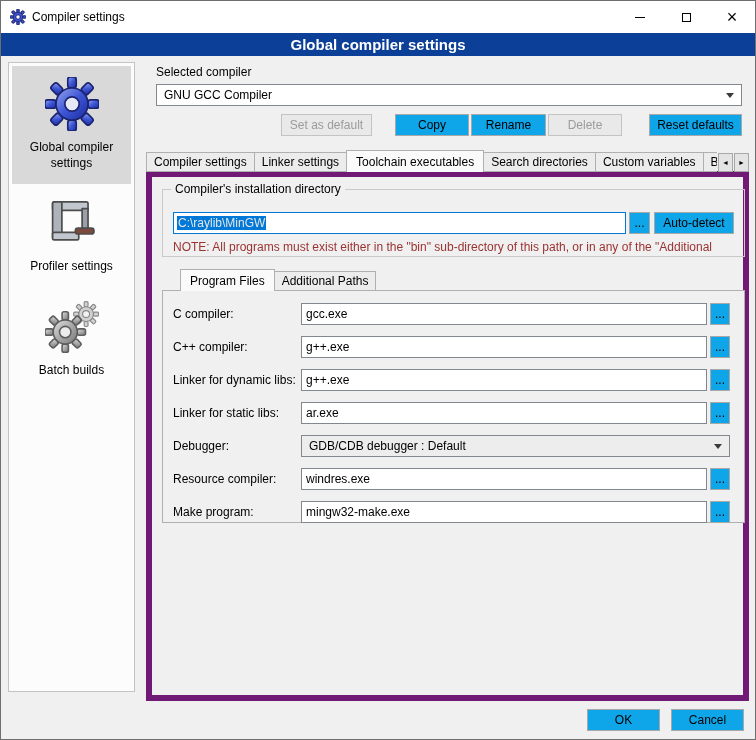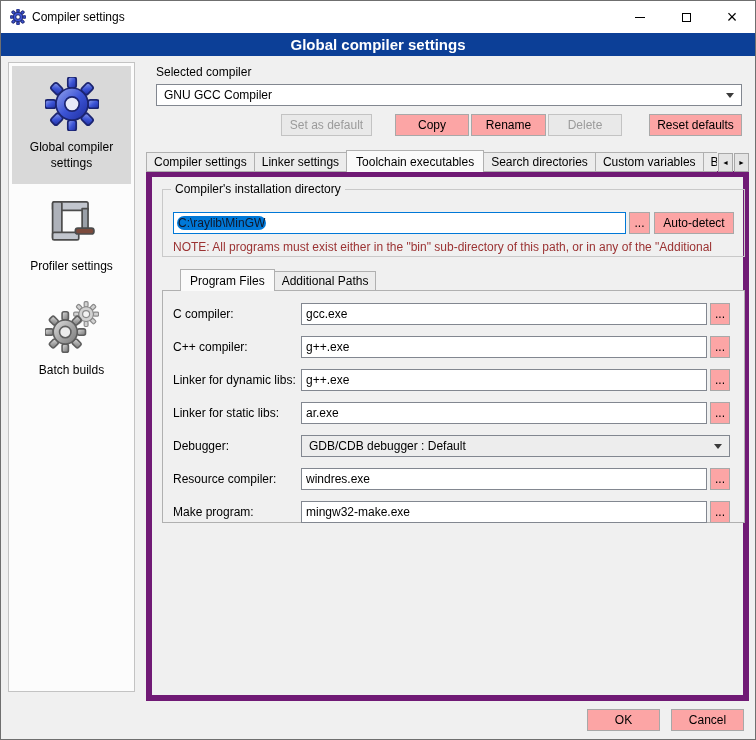--- a/index.html
+++ b/index.html
@@ -28,21 +28,21 @@
   .side-item.selected{background:#d9d9d9;}
   .side-label{margin-top:9px;text-align:center;line-height:1.3;}
   .side-icon{display:block;}
 
   
   .label-selected-compiler{position:absolute;left:155px;top:64px;}
   .combo{display:flex;align-items:center;background:#fff;border:1px solid #828790;padding:0 7px;}
   .combo-main{position:absolute;left:155px;top:83px;width:586px;height:22px;}
   .tri{margin-left:auto;width:0;height:0;border-left:4px solid transparent;border-right:4px solid transparent;border-top:5px solid #3b3b3b;flex:0 0 auto;}
 
-  .btn{background:#fca5a5;border:1px solid #a8a8a8;font:inherit;display:flex;align-items:center;justify-content:center;cursor:default;white-space:nowrap;}
+  .btn{background:#0ea5e9;border:1px solid #a8a8a8;font:inherit;display:flex;align-items:center;justify-content:center;cursor:default;white-space:nowrap;}
   .btn.abs{position:absolute;height:22px;}
   .btn.disabled{color:var(--disabled-text);border-color:#c3c3c3;background:#e9e9e9;}
   .btn-set-default{left:280px;top:113px;width:91px;}
   .btn-copy{left:394px;top:113px;width:74px;}
   .btn-rename{left:470px;top:113px;width:75px;}
   .btn-delete{left:547px;top:113px;width:74px;}
   .btn-reset{left:648px;top:113px;width:93px;}
 
   
   .tabstrip{position:absolute;left:145px;top:149px;width:603px;height:22px;display:flex;z-index:3;}
@@ -51,21 +51,21 @@
   .tab.active{height:22px;background:#fafafa;border-bottom:none;position:relative;z-index:4;padding:0 9px;}
   .tab-scrollers{margin-left:auto;display:flex;align-items:flex-end;gap:1px;}
   .scrollbtn{width:15px;height:19px;background:#e4e4e4;border:1px solid #a8a8a8;font-size:7px;display:flex;align-items:center;justify-content:center;padding:0;font-family:inherit;}
 
   .panel{position:absolute;left:145px;top:170px;width:603px;height:530px;border:6px solid #701a75;background:#f0f0f0;z-index:1;}
 
   
   .groupbox{position:absolute;left:10px;top:12px;width:583px;height:68px;border:1px solid #c9c9c9;}
   .gb-title{position:absolute;left:8px;top:-8px;background:#f0f0f0;padding:0 4px;white-space:nowrap;}
   .dir-input{position:absolute;left:10px;top:22px;width:453px;height:22px;background:#fff;border:1px solid var(--selection);display:flex;align-items:center;padding:0 3px;overflow:hidden;}
-  .dir-sel{background:var(--selection);color:#0f172a;padding:0 1px;white-space:nowrap;border-radius:7px;}
+  .dir-sel{background:var(--selection);color:#e5e5e5;padding:0 1px;white-space:nowrap;}
   .btn-dots-main{left:466px;top:22px;width:21px;}
   .btn-autodetect{left:491px;top:22px;width:80px;}
   .note{position:absolute;left:10px;top:50px;width:572px;color:var(--note-text);white-space:nowrap;overflow:hidden;}
 
   
   .subtabstrip{position:absolute;left:10px;top:92px;height:22px;display:flex;align-items:flex-end;z-index:3;padding-left:18px;}
   .subpanel{position:absolute;left:10px;top:113px;width:583px;height:233px;border:1px solid #b0b0b0;background:#f0f0f0;}
   .form{padding:12px 14px 0 10px;display:flex;flex-direction:column;gap:11px;}
   .frow{display:flex;align-items:center;height:22px;}
   .flabel{width:128px;flex:0 0 auto;white-space:nowrap;}

